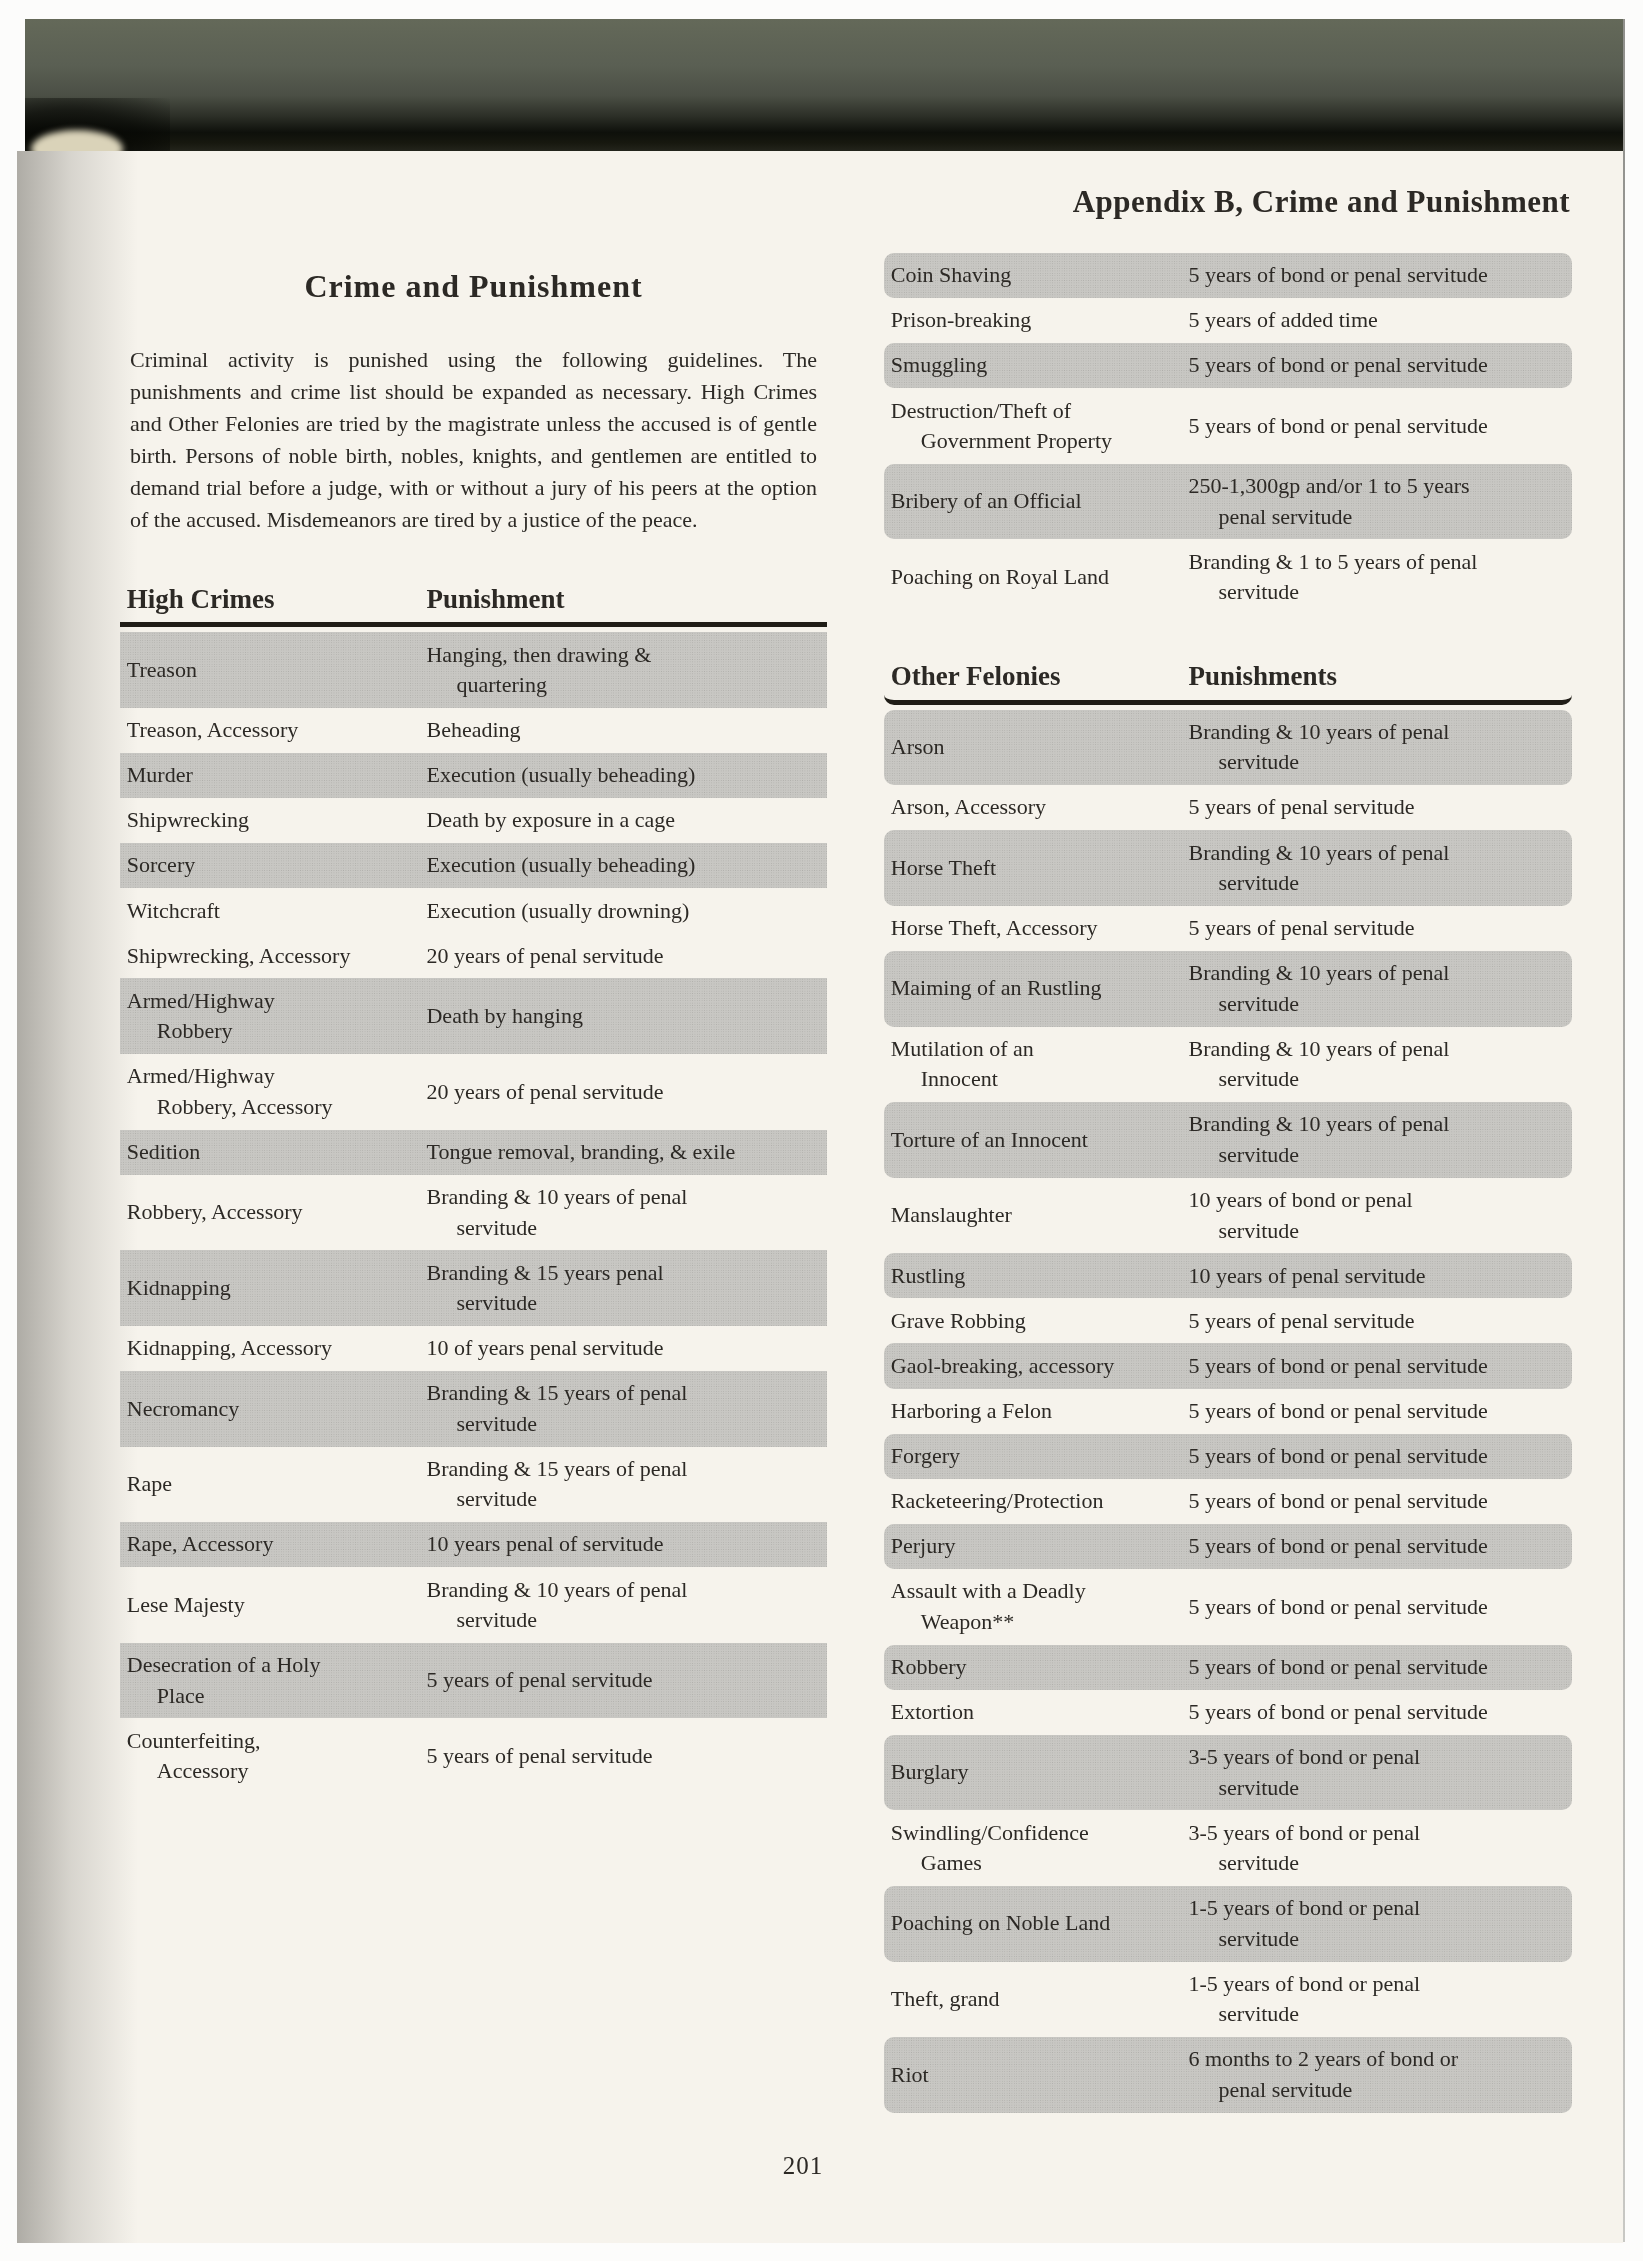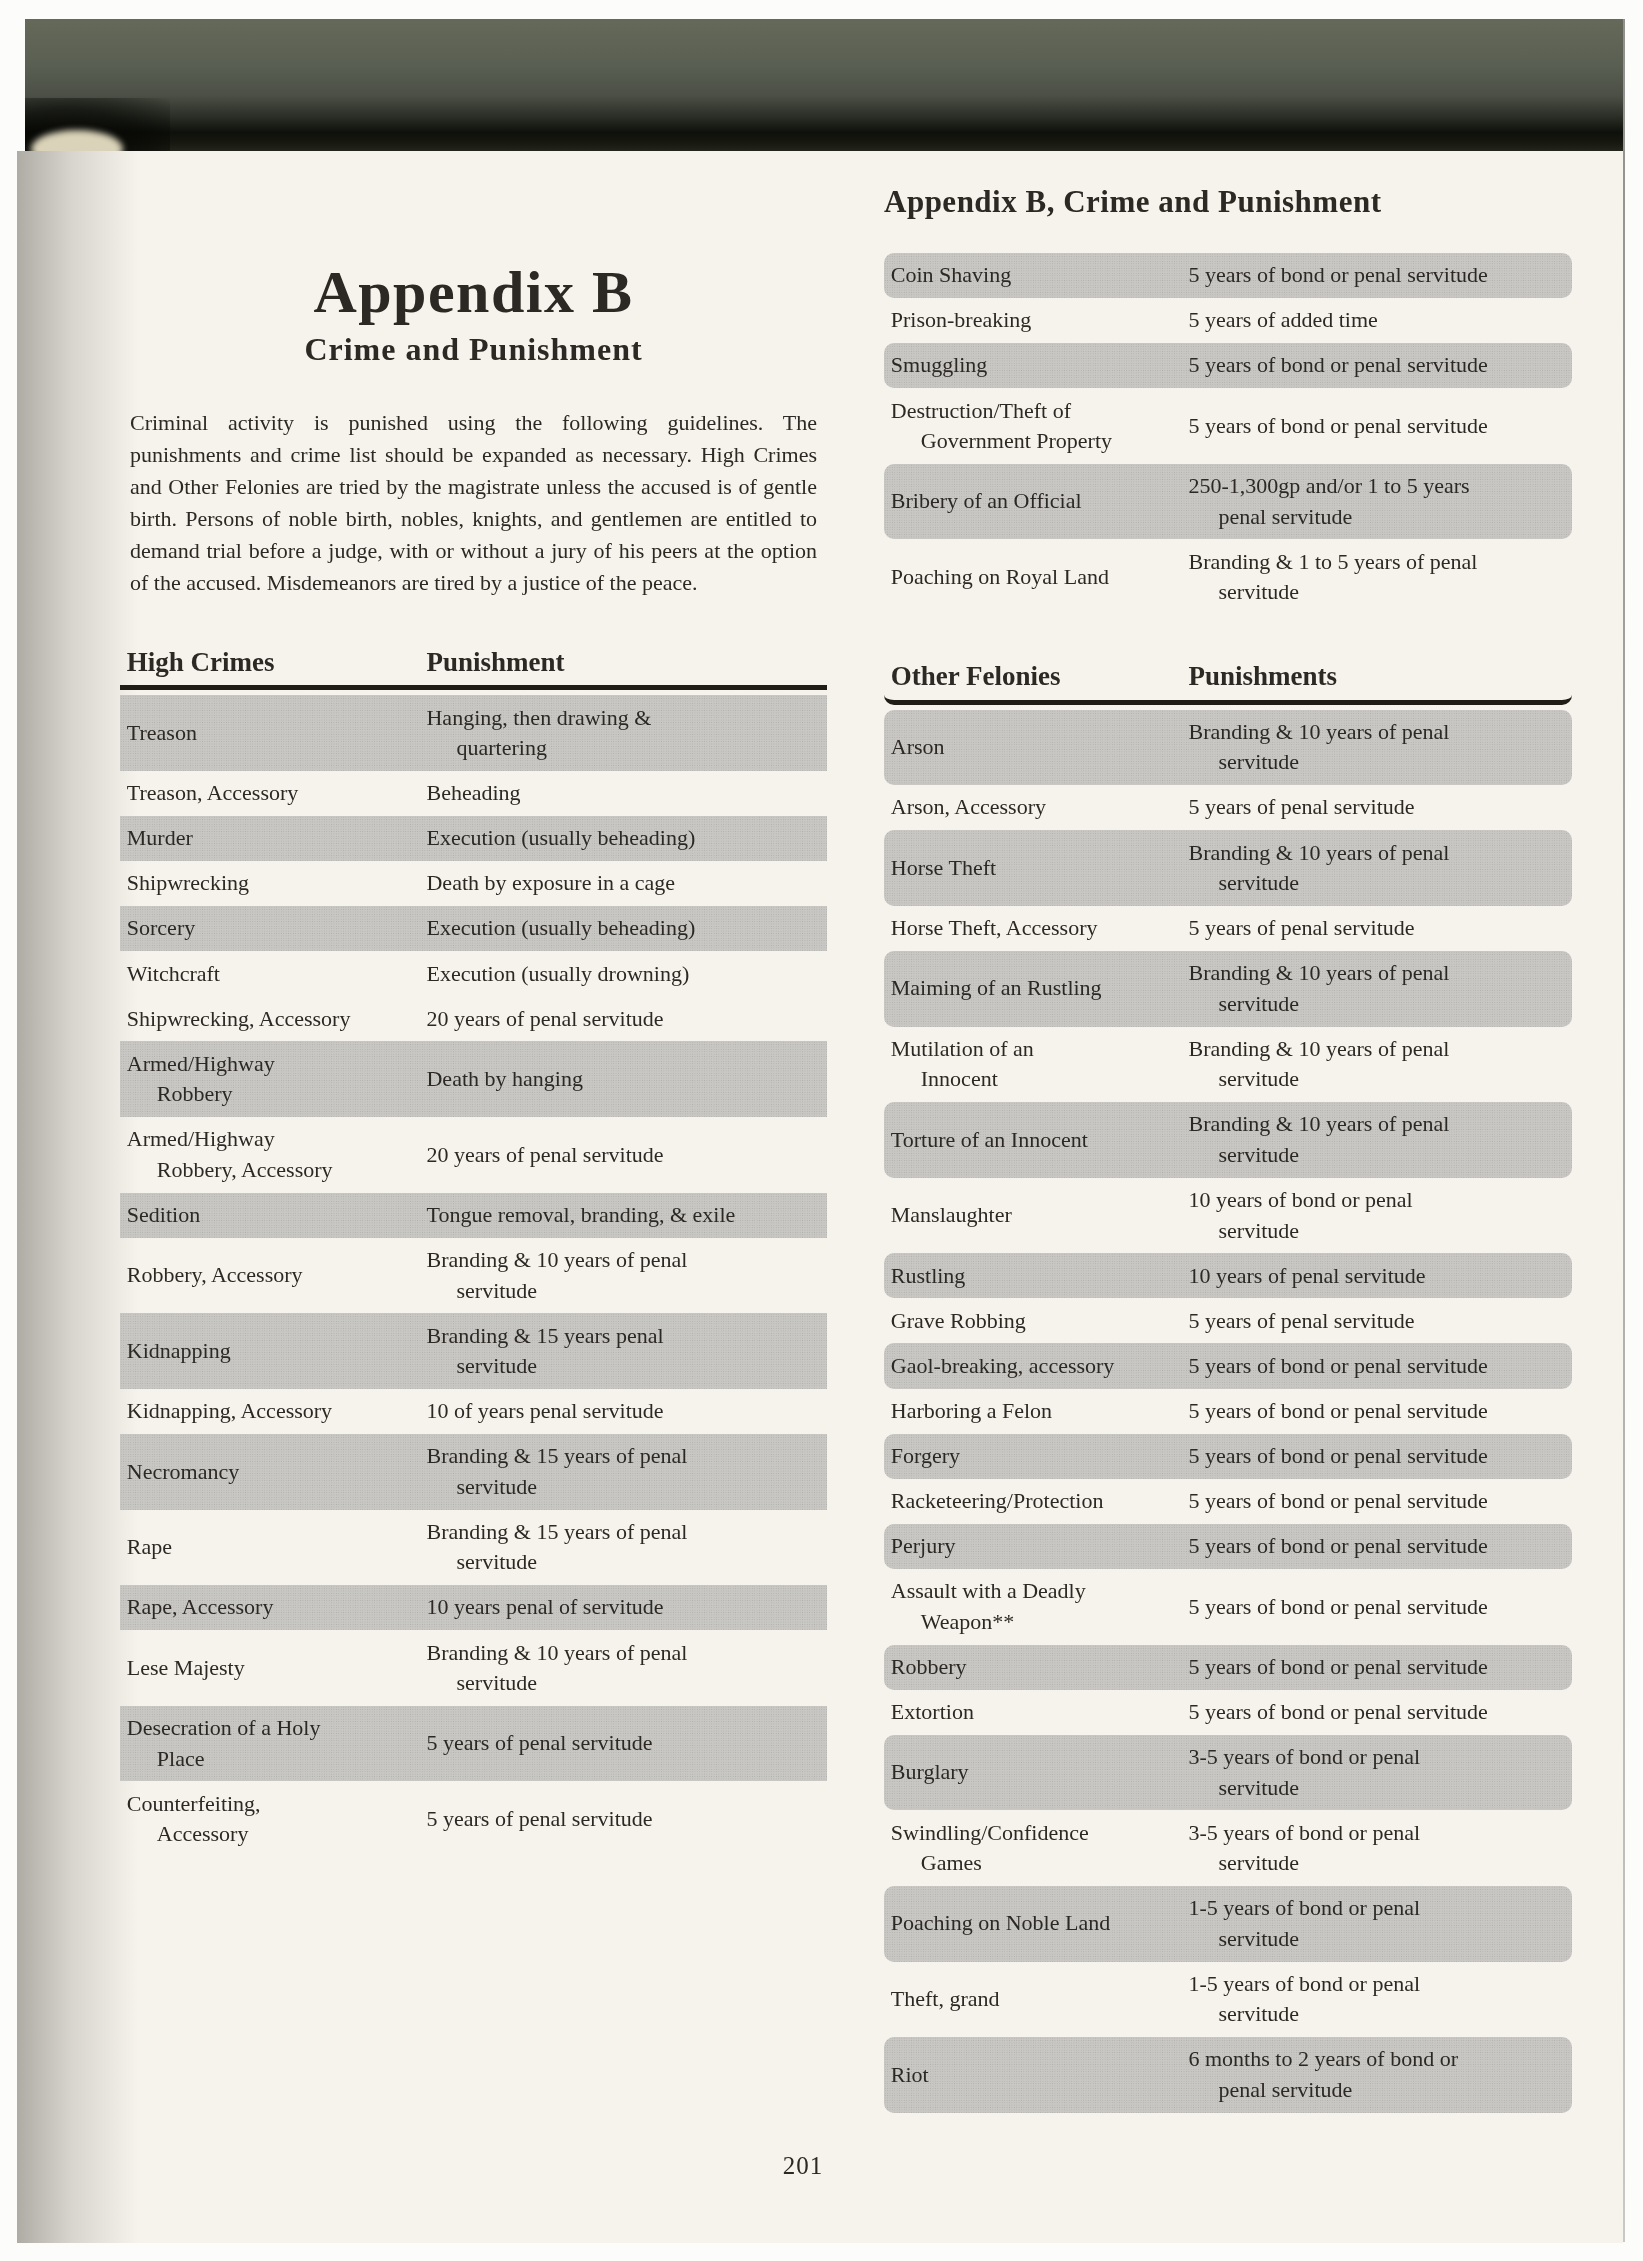--- a/index.html
+++ b/index.html
@@ -27,21 +27,21 @@
   .thead{display:grid;grid-template-columns:290px 1fr;column-gap:9.7px;font-weight:bold;font-size:27px;
     padding:0 0 7.7px 6.8px;border-bottom:5.8px solid var(--rule,#201d17);margin-top:48px;}
   .trows{margin-top:4.8px;}
   .trow{display:grid;grid-template-columns:290px 1fr;column-gap:9.7px;align-items:center;
     padding:7.3px 4.8px 7.3px 6.8px;font-size:22px;line-height:30.5px;}
   .trow.shaded{background-color:var(--shade,#c8c7c3);
     background-image:radial-gradient(rgba(70,70,66,0.20) 0.6px,transparent 0.7px);background-size:2.4px 2.4px;}
   .cell{white-space:pre-line;padding-left:30px;text-indent:-30px;}
 
   .col-right{position:absolute;left:884px;top:184px;width:688px;}
-  .running-header{font-size:31px;font-weight:bold;text-align:left;letter-spacing:0.5px;
+  .running-header{font-size:31px;font-weight:bold;text-align:right;letter-spacing:0.5px;
     margin-bottom:33px;padding-right:1.9px;}
   .col-right .thead,.col-right .trow{grid-template-columns:288px 1fr;border-radius:10px;}
   .col-right .thead{margin-top:46px;}
 
   .page-number{position:absolute;left:740px;top:2152px;width:126px;text-align:center;
     font-size:25px;letter-spacing:1px;}
 </style>
 </head>
 <body>
 
@@ -51,21 +51,20 @@
     <div class="spine-dark-left"></div>
   </div>
   <div class="corner-blob"></div>
 
   <div class="page">
     <div class="page-left-shadow"></div>
   </div>
   <div class="page-right-edge"></div>
 
   <div class="col-left">
-    <div class="doc-title">Appendix B</div>
     <div class="doc-subtitle">Crime and Punishment</div>
     <p class="intro">Criminal activity is punished using the following guidelines. The punishments and crime list should be expanded as necessary. High Crimes and Other Felonies are tried by the magistrate unless the accused is of gentle birth. Persons of noble birth, nobles, knights, and gentlemen are entitled to demand trial before a judge, with or without a jury of his peers at the option of the accused. Misdemeanors are tired by a justice of the peace.</p>
 
     <div class="thead">
       <div>High Crimes</div>
       <div>Punishment</div>
     </div>
     <div class="trows" id="high-crimes-rows">
         <div class="trow shaded">
           <div class="cell">Treason</div>

